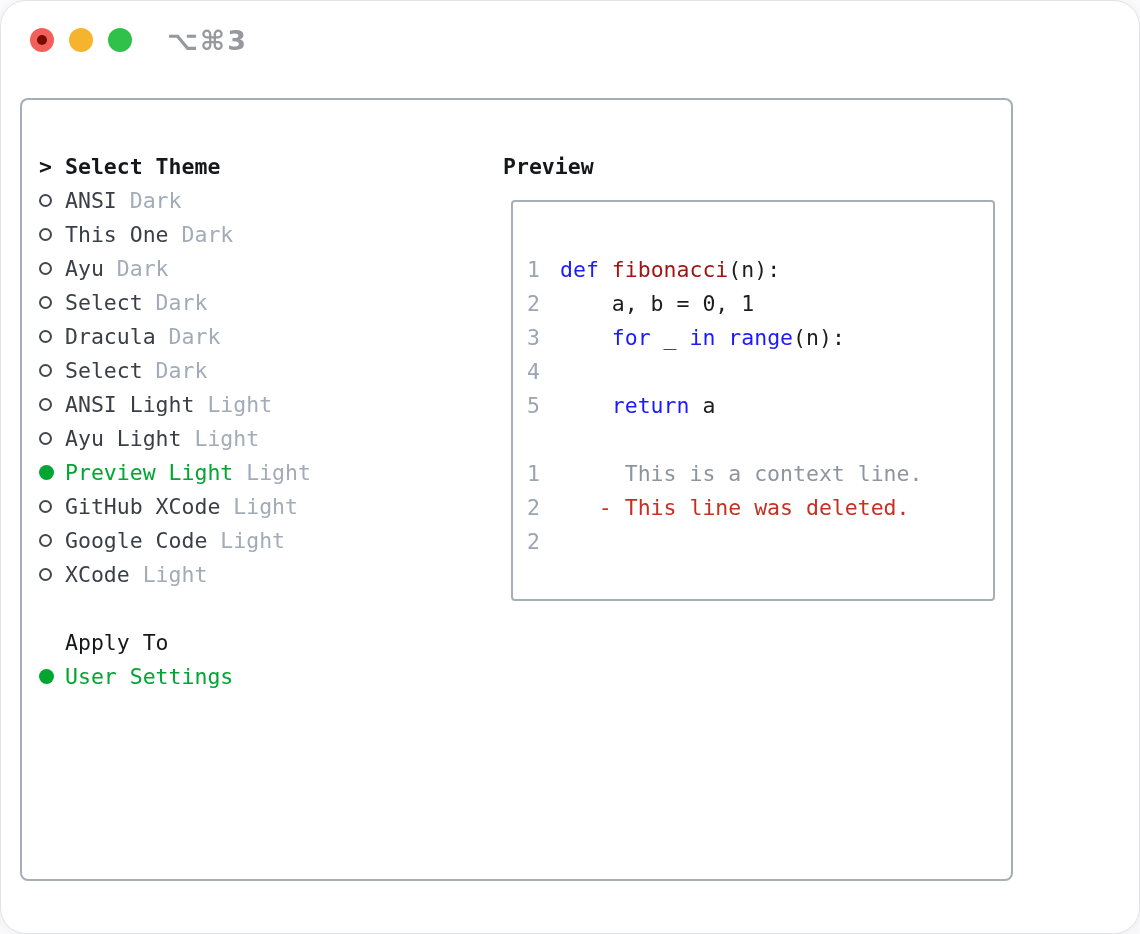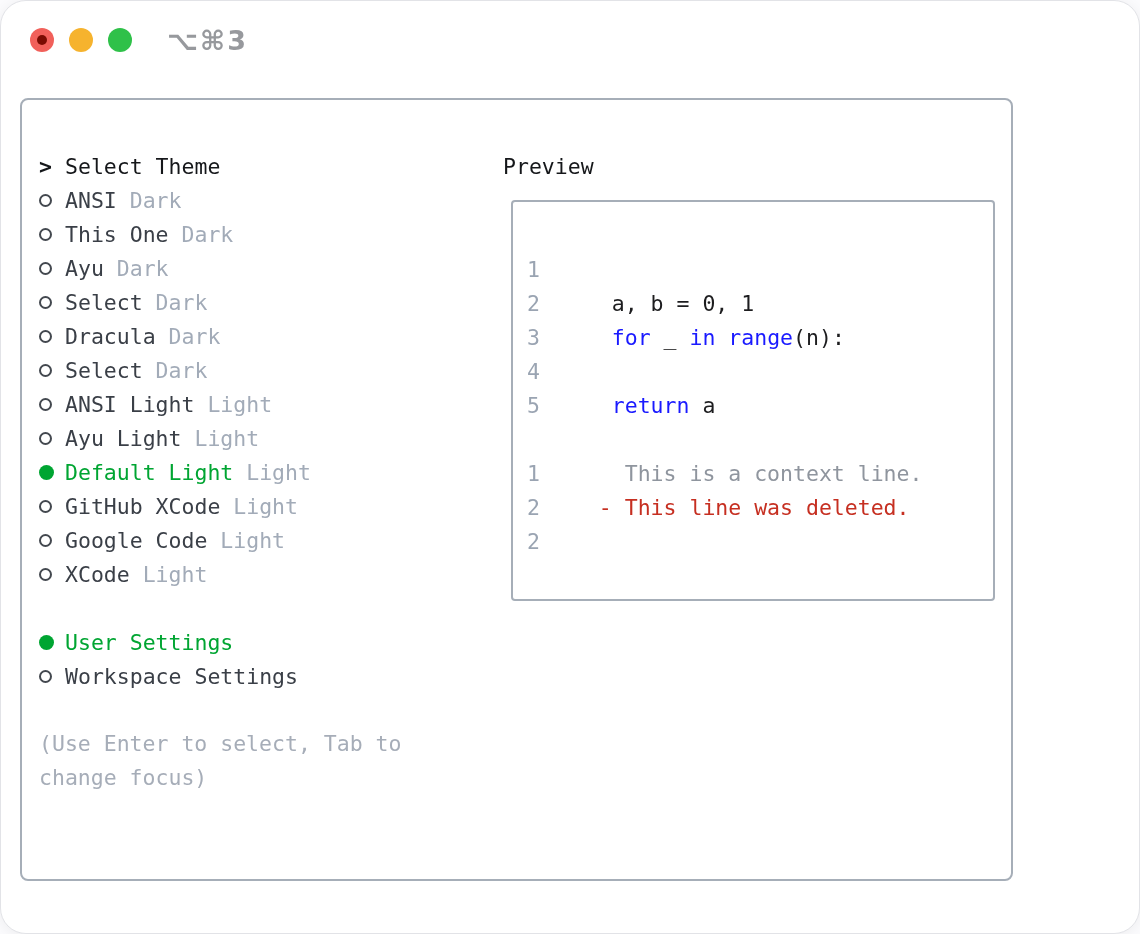--- a/index.html
+++ b/index.html
@@ -27,30 +27,30 @@
             font-family:"DejaVu Sans","Liberation Sans",sans-serif}
   .panel{position:absolute;left:19px;top:97px;width:993px;height:783px;background:#fff;
          border:2px solid var(--c-border);border-radius:8px}
   
   .left-col{position:absolute;left:17px;top:49px;font-size:21.5px;color:var(--c-item)}
   .row{height:34px;display:flex;align-items:center;white-space:pre}
   .marker{width:26px;display:flex;align-items:center}
   .prompt{font-weight:bold;color:var(--c-header)}
   .radio{width:13px;height:13px;border-radius:50%;border:2px solid #43484f}
   .radio.sel{width:15px;height:15px;border:none;background:var(--c-selected)}
-  .list-title{font-weight:normal;color:var(--c-header)}
+  .list-title{font-weight:bold;color:var(--c-header)}
   .theme-name{color:var(--c-item)}
   .theme-row.sel .theme-name{color:var(--c-selected)}
   .theme-tag{color:var(--c-tag)}
   .apply-title{color:var(--c-header)}
   .apply-row.sel .apply-name{color:var(--c-selected)}
   .help{width:400px;line-height:34px;color:var(--c-help);white-space:normal}
   
   .preview-title{position:absolute;left:481px;top:49px;height:34px;display:flex;align-items:center;
-                 font-size:21.5px;font-weight:normal;color:var(--c-header)}
+                 font-size:21.5px;font-weight:bold;color:var(--c-header)}
   .preview-box{position:absolute;left:489px;top:100px;width:484px;height:401px;
                border:2px solid var(--c-border);border-radius:4px;background:#fff;overflow:hidden}
   .code{position:absolute;left:13px;top:50px;font-size:21.5px}
   .code .row{height:34px}
   .lnum{display:inline-block;width:14px;text-align:right;color:var(--c-line_number);flex:none}
   .lcontent{margin-left:20px;white-space:pre}
   .seg-kw{color:var(--c-keyword)} .seg-fn{color:var(--c-function)} .seg-pl{color:var(--c-code)}
   .seg-ctx{color:var(--c-context)} .seg-del{color:var(--c-deleted)} .seg-add{color:var(--c-added)}
 </style>
 </head>
@@ -98,55 +98,54 @@
 
   <div class="row theme-row">
     <span class="marker"><span class="radio"></span></span><span class="theme-name">ANSI Light</span><span class="theme-tag"> Light</span>
   </div>
 
   <div class="row theme-row">
     <span class="marker"><span class="radio"></span></span><span class="theme-name">Ayu Light</span><span class="theme-tag"> Light</span>
   </div>
 
   <div class="row theme-row sel">
-    <span class="marker"><span class="radio sel"></span></span><span class="theme-name">Default Light</span><span class="theme-tag"> Light</span>
+    <span class="marker"><span class="radio sel"></span></span><span class="theme-name">Preview Light</span><span class="theme-tag"> Light</span>
   </div>
 
   <div class="row theme-row">
     <span class="marker"><span class="radio"></span></span><span class="theme-name">GitHub XCode</span><span class="theme-tag"> Light</span>
   </div>
 
   <div class="row theme-row">
     <span class="marker"><span class="radio"></span></span><span class="theme-name">Google Code</span><span class="theme-tag"> Light</span>
   </div>
 
   <div class="row theme-row">
     <span class="marker"><span class="radio"></span></span><span class="theme-name">XCode</span><span class="theme-tag"> Light</span>
   </div>
 </div>
       <div class="row"></div>
+      <div class="row">
+        <span class="marker"></span><span class="apply-title">Apply To</span>
+      </div>
       <div id="apply-rows">
   <div class="row apply-row sel">
     <span class="marker"><span class="radio sel"></span></span><span class="apply-name">User Settings</span>
   </div>
 
-  <div class="row apply-row">
-    <span class="marker"><span class="radio"></span></span><span class="apply-name">Workspace Settings</span>
-  </div>
 </div>
       <div class="row"></div>
-      <div class="help">(Use Enter to select, Tab to change focus)</div>
     </div>
 
     <div class="preview-title">Preview</div>
 
     <div class="preview-box">
       <div class="code" id="code-lines">
   <div class="row code-line">
-    <span class="lnum">1</span>
+    <span class="lnum">1</span><span class="lcontent"><span class="seg-kw">def</span><span class="seg-pl"> </span><span class="seg-fn">fibonacci</span><span class="seg-pl">(n):</span></span>
   </div>
 
   <div class="row code-line">
     <span class="lnum">2</span><span class="lcontent"><span class="seg-pl">    a, b = 0, 1</span></span>
   </div>
 
   <div class="row code-line">
     <span class="lnum">3</span><span class="lcontent"><span class="seg-pl">    </span><span class="seg-kw">for</span><span class="seg-pl"> _ </span><span class="seg-kw">in</span><span class="seg-pl"> </span><span class="seg-kw">range</span><span class="seg-pl">(n):</span></span>
   </div>
 

